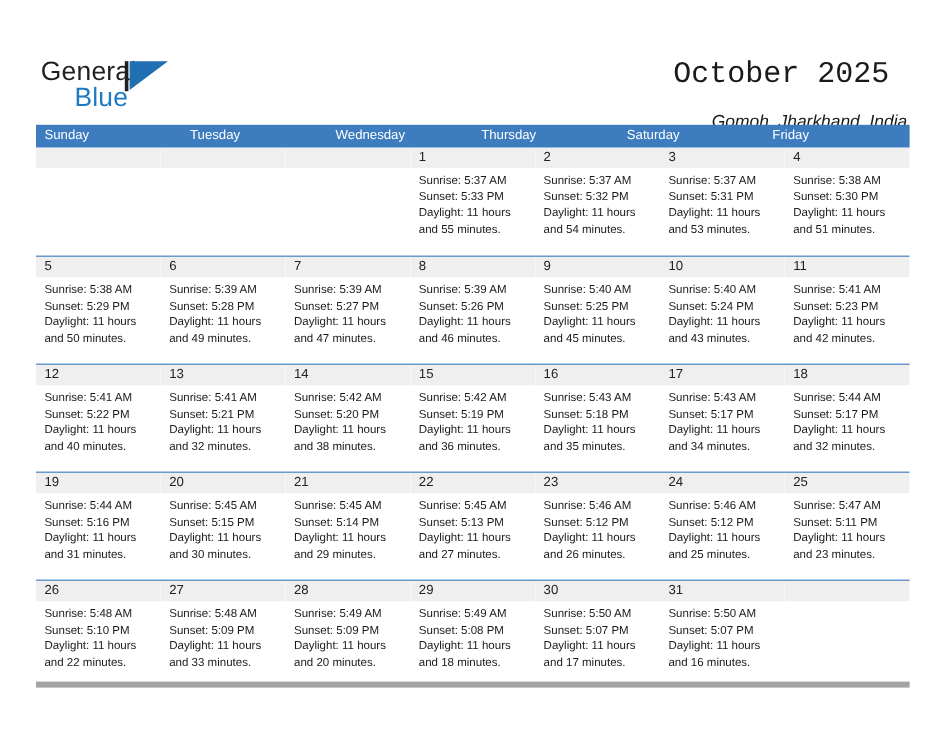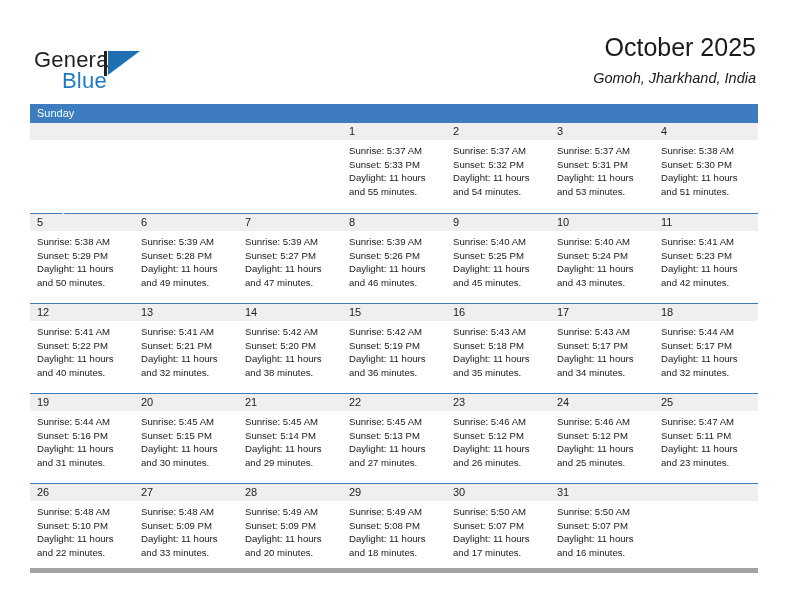--- a/index.html
+++ b/index.html
@@ -84,21 +84,22 @@
     position: absolute;
     right: 36px;
     top: 32px;
     text-align: right;
   }
   .cal-title {
     font-size: 25px;
     color: #1a1a1a;
     line-height: 30px;
     font-weight: normal;
-    margin: 0;
+    margin: 15px;
+    font-family: Liberation Mono, monospace;
   }
   .cal-subtitle {
     font-size: 14.5px;
     color: #1a1a1a;
     line-height: 20px;
     margin: 6px 0 0 0;
     font-weight: normal;
     font-style: italic;
   }
 
@@ -107,21 +108,20 @@
     position: absolute;
     left: 30px;
     top: 104px;
     width: 728px;
   }
   .dow-row {
     display: flex;
     width: 728px;
     height: 19px;
     background: #3d7cbf;
-    flex-direction: column;
   }
   .dow-cell {
     flex: 1 1 0;
     color: #ffffff;
     font-size: 11px;
     line-height: 19px;
     padding-left: 7px;
     box-sizing: border-box;
     white-space: nowrap;
   }

